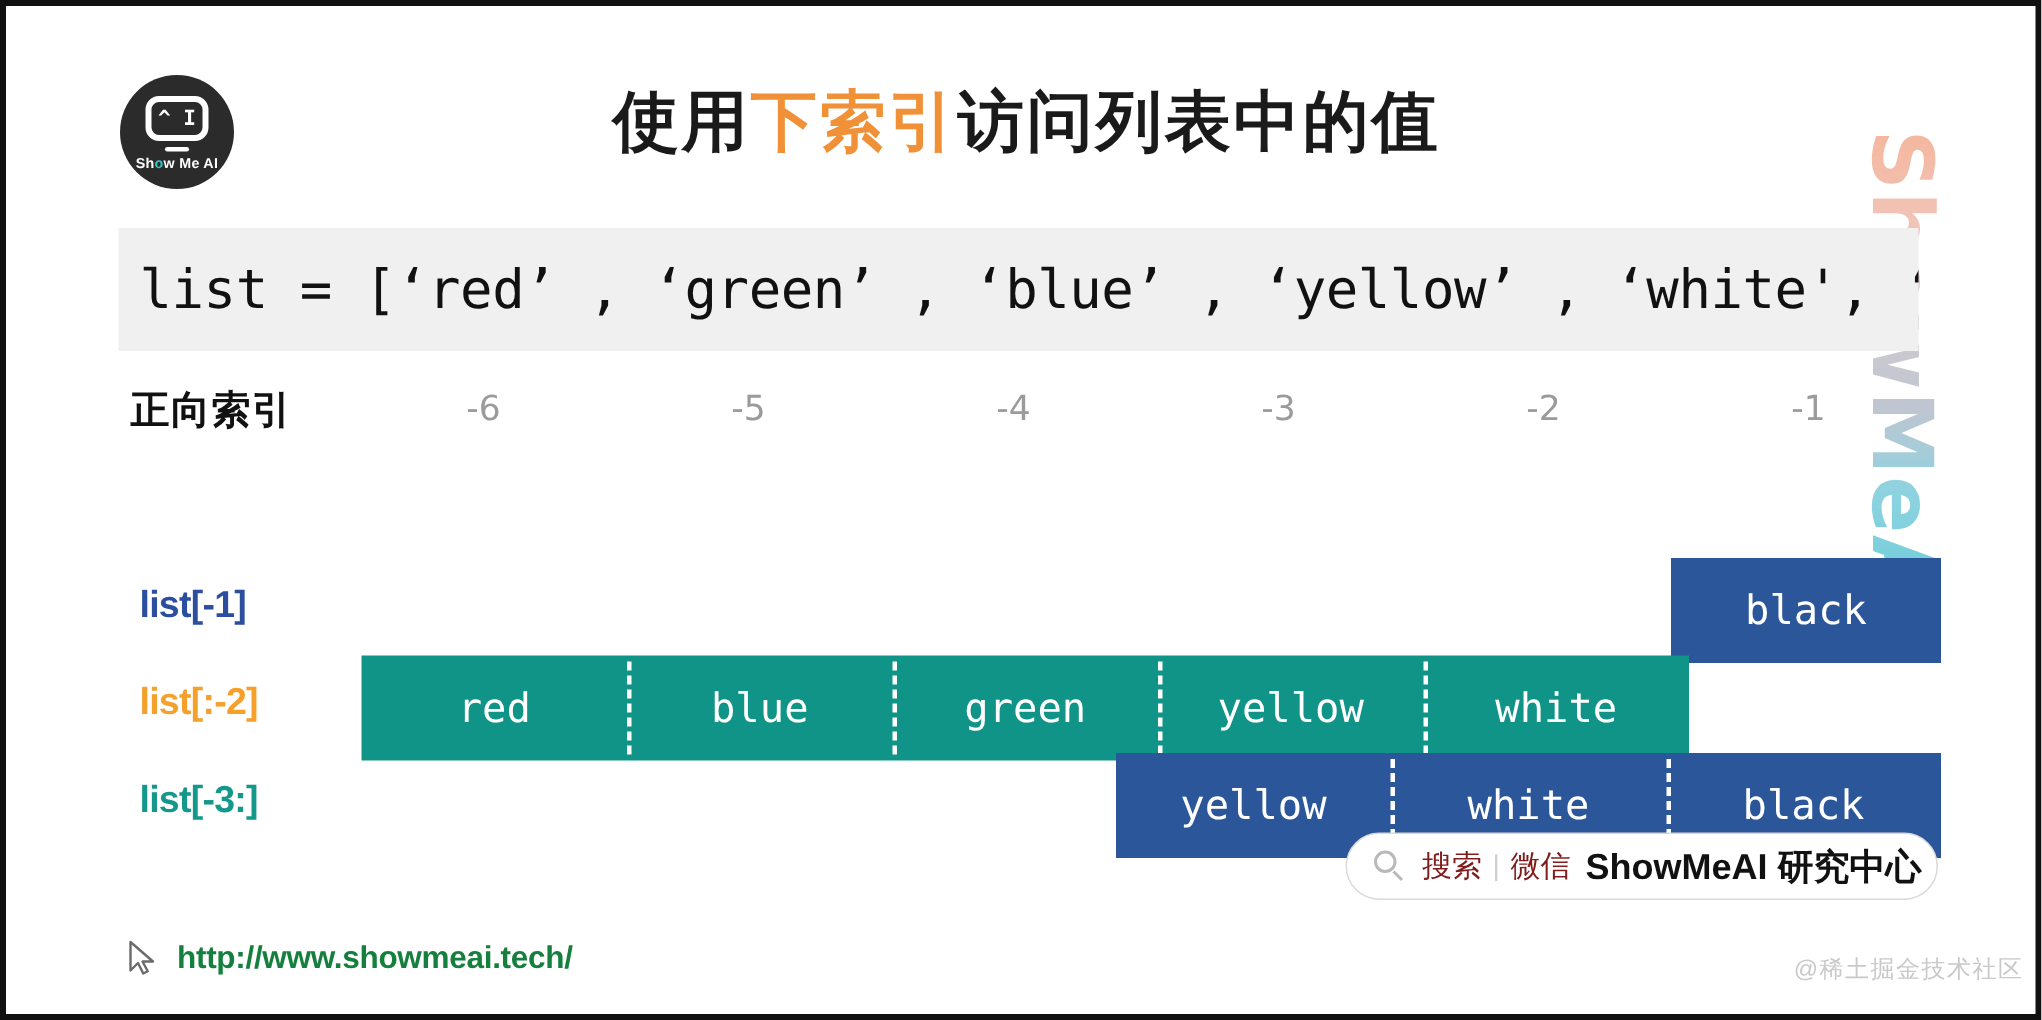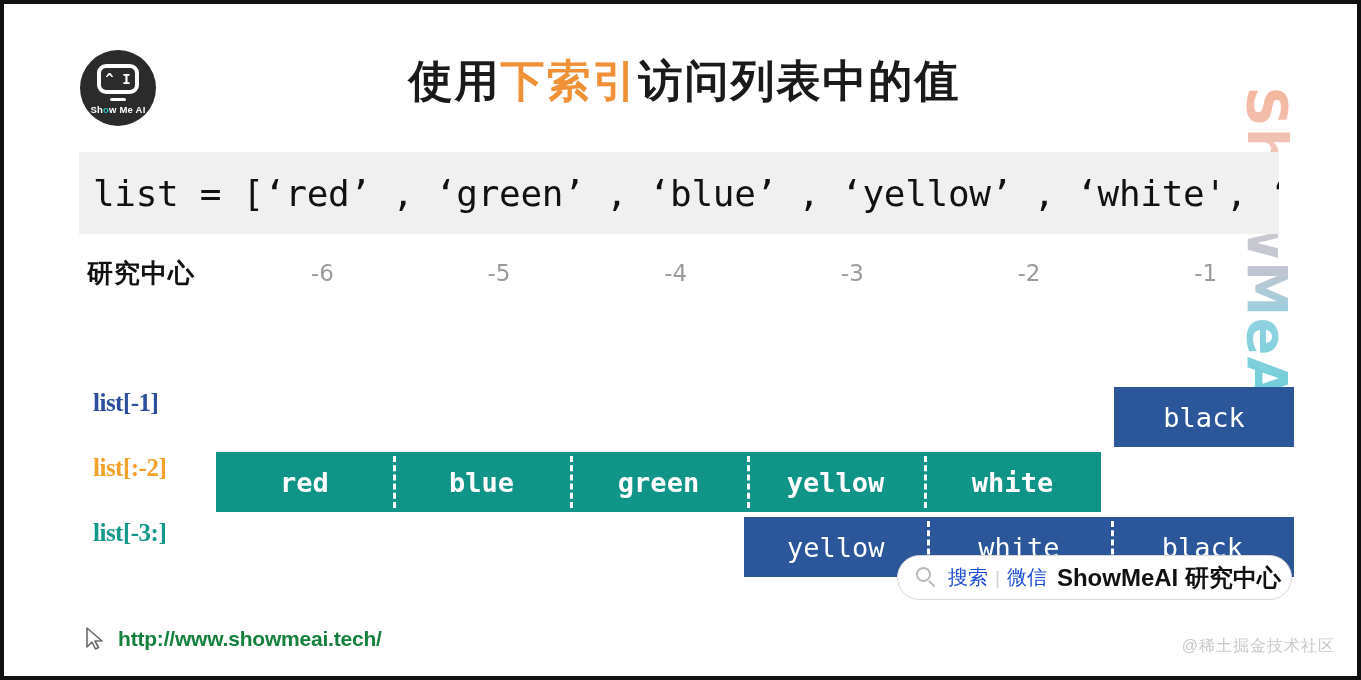--- a/index.html
+++ b/index.html
@@ -120,54 +120,53 @@
   .slice-row{
     position:absolute;left:75px;width:1215px;height:62px;
     z-index:3;
   }
   .slice-row.r1{top:368px;}
   .slice-row.r2{top:433px;}
   .slice-row.r3{top:498px;}
   .slice-label{
     position:absolute;left:14px;top:0;height:62px;
     display:flex;align-items:center;
-    font-family:Liberation Serif, serif;
+    font-family:Liberation Sans, sans-serif;
     font-size:25px;font-weight:bold;
     letter-spacing:-.5px;
   }
   .slice-label.blue{color:#2b4f9e;}
   .slice-label.orange{color:#f5a02a;}
   .slice-label.teal{color:#14988b;}
 
   .bar{
-    position:absolute;top:0;height:60px;
+    position:absolute;top:0;height:70px;
     display:flex;align-items:stretch;
     box-sizing:border-box;
-    margin-top:15px;
   }
   .bar.teal{background:#109487;}
   .bar.blue{background:#2b5699;}
   .bar .cell{
     flex:1 1 0;
     display:flex;align-items:center;justify-content:center;
     color:#ffffff;
     font-family:"DejaVu Sans Mono","Liberation Mono",monospace;
     font-size:27px;
     position:relative;
   }
   .bar .cell + .cell::before{
     content:"";
     position:absolute;left:0;top:4px;bottom:4px;
     border-left:3px dashed #ffffff;
   }
 
   
   .row1-bar{left:1035px;width:180px;}
   
-  .row2-bar{left:137px;width:885px;font-weight:bold;}
+  .row2-bar{left:162px;width:885px;}
   
   .row3-bar{left:665px;width:550px;}
 
   
   .search-overlay{
     position:absolute;left:893px;top:551px;
     width:395px;height:45px;
     background:#ffffff;
     border:1px solid #d9d9d9;
     border-radius:23px;
@@ -184,21 +183,21 @@
     content:"";position:absolute;left:0;top:0;
     width:15px;height:15px;border:2px solid #b9b9b9;border-radius:50%;
     box-sizing:border-box;
   }
   .search-overlay .mag::after{
     content:"";position:absolute;left:13px;top:13px;
     width:8px;height:2px;background:#b9b9b9;
     transform:rotate(45deg);transform-origin:left center;
   }
   .search-overlay .placeholder{
-    font-size:20px;color:#1d4ed8;white-space:nowrap;
+    font-size:20px;color:#7f1d1d;white-space:nowrap;
   }
   .search-overlay .divider{
     color:#cfcfcf;margin:0 7px;font-size:19px;
   }
   .search-overlay .result{
     font-size:24px;font-weight:bold;color:#111111;white-space:nowrap;
     margin-left:10px;
   }
 
   
@@ -207,21 +206,21 @@
     display:flex;align-items:center;gap:10px;z-index:4;
   }
   .footer .cursor{
     width:24px;height:26px;flex:0 0 24px;
   }
   .footer .url{
     font-size:21px;font-weight:bold;color:#15803d;
     letter-spacing:-.2px;
   }
   .credit{
-    position:absolute;right:22px;top:632px;
+    position:absolute;right:8px;top:632px;
     font-size:16px;color:#c9c9c9;z-index:4;
     letter-spacing:1px;
   }
 </style>
 </head>
 <body>
 
 <div class="slide">
 
   <div class="wm-vertical">
@@ -238,21 +237,21 @@
 
   <div class="title">
     <span>使用</span><span class="hl">下索引</span><span>访问列表中的值</span>
   </div>
 
   <div class="codebar">
     <div class="code">list = [‘red’ , ‘green’ , ‘blue’ , ‘yellow’ , ‘white', ‘black']</div>
   </div>
 
   <div class="idx-row neg">
-    <div class="idx-label">研究中心</div>
+    <div class="idx-label">正向索引</div>
     <div class="idx-cells">
       <div class="idx-cell">-6</div>
       <div class="idx-cell">-5</div>
       <div class="idx-cell">-4</div>
       <div class="idx-cell">-3</div>
       <div class="idx-cell">-2</div>
       <div class="idx-cell">-1</div>
     </div>
   </div>
 

